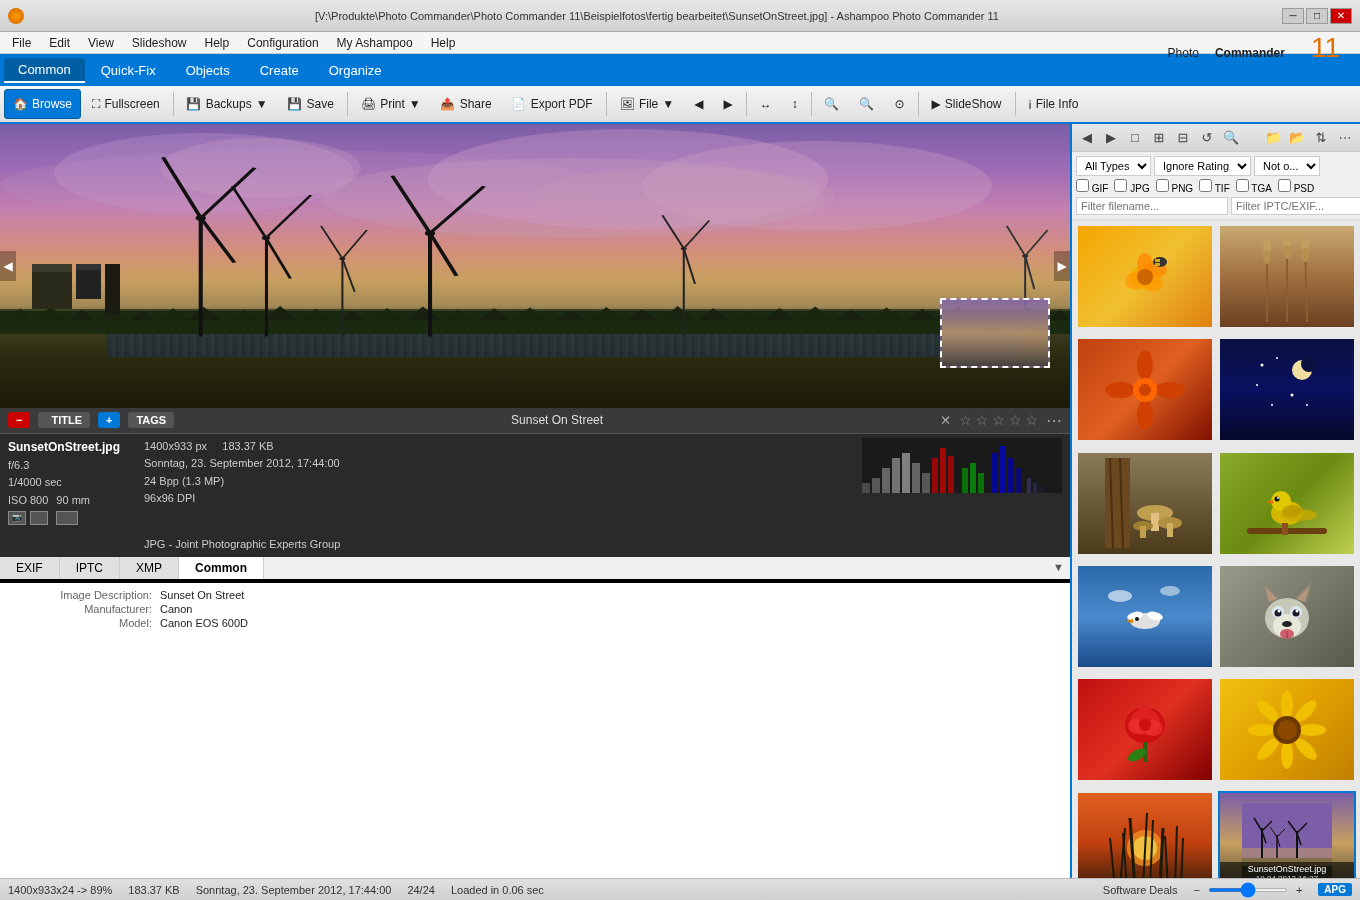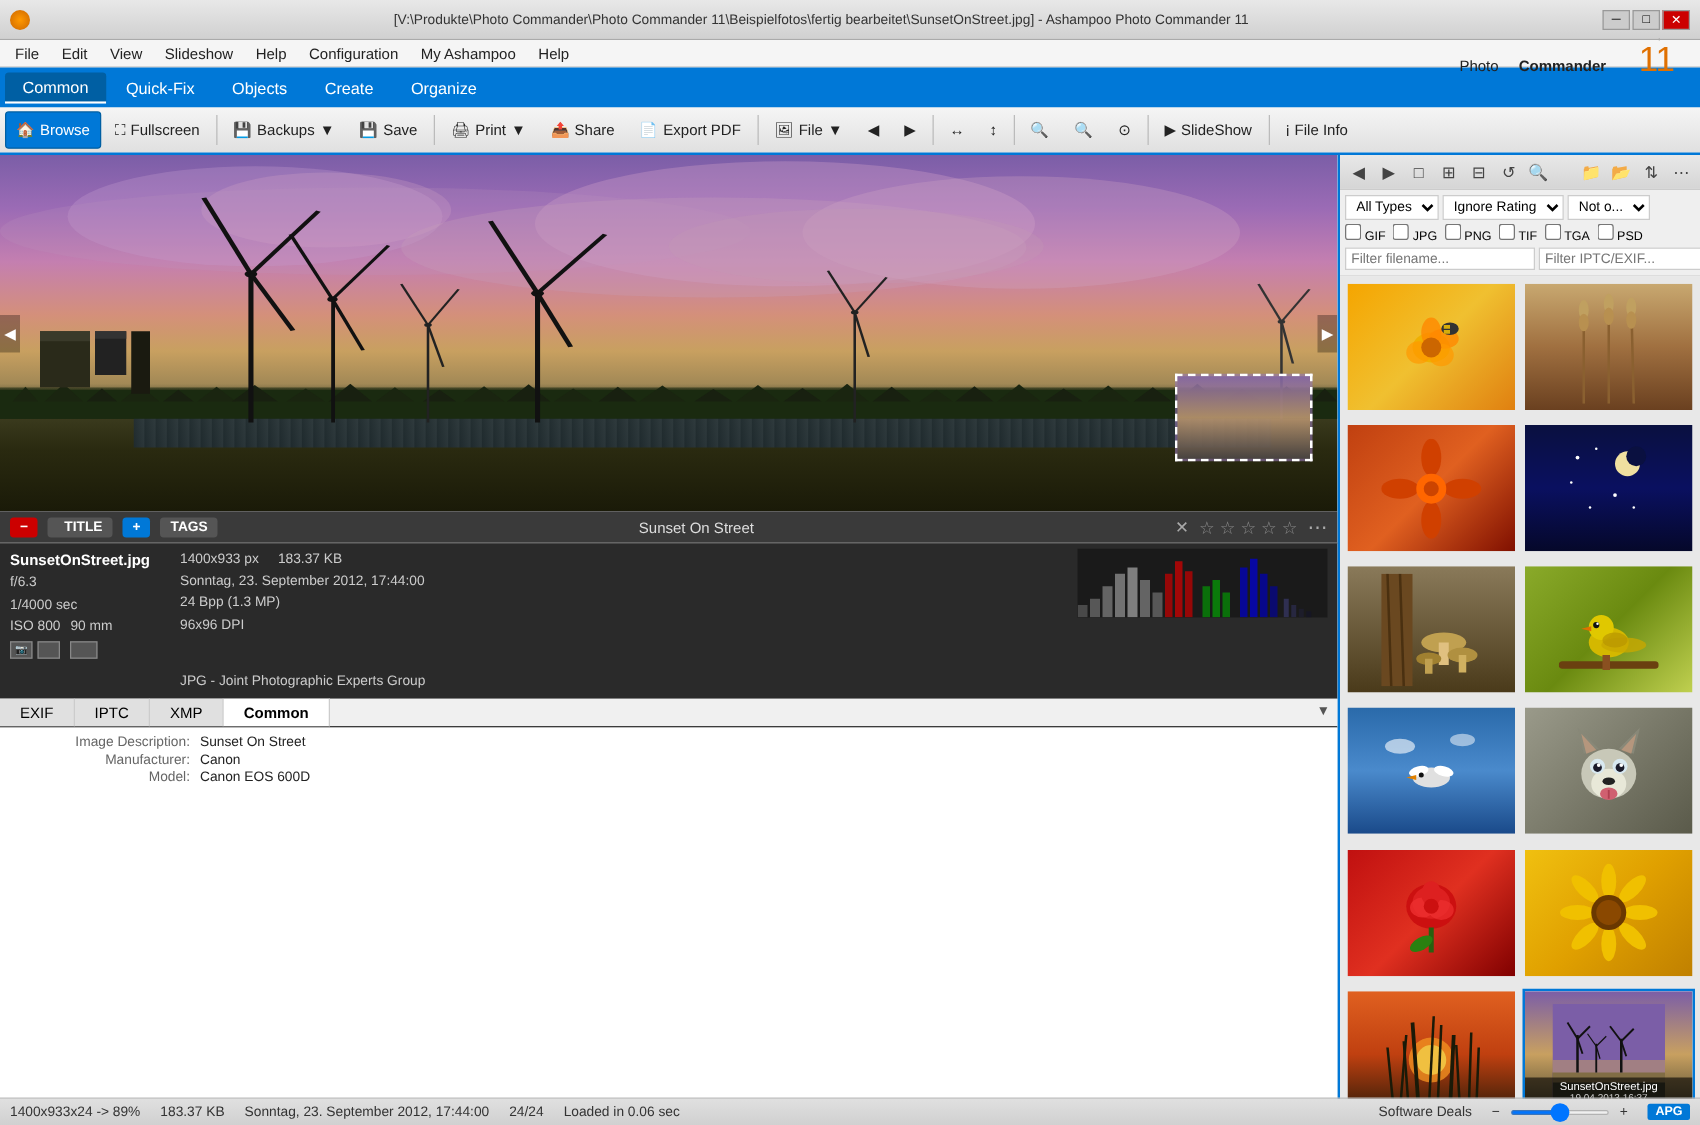--- a/index.html
+++ b/index.html
@@ -197,21 +197,21 @@
       height: 55px;
       background: #1a1a1a;
       position: relative;
       overflow: hidden;
     }
 
     
     #meta-tabs {
       background: #f0f0f0;
       display: flex;
-      border-bottom: 1px solid #000000;
+      border-bottom: 4px solid #000000;
     }
     .meta-tab {
       padding: 4px 16px;
       font-size: 12px;
       cursor: pointer;
       border-right: 1px solid #ccc;
       background: #e0e0e0;
     }
     .meta-tab.active { background: white; font-weight: bold; }
     #meta-content {

